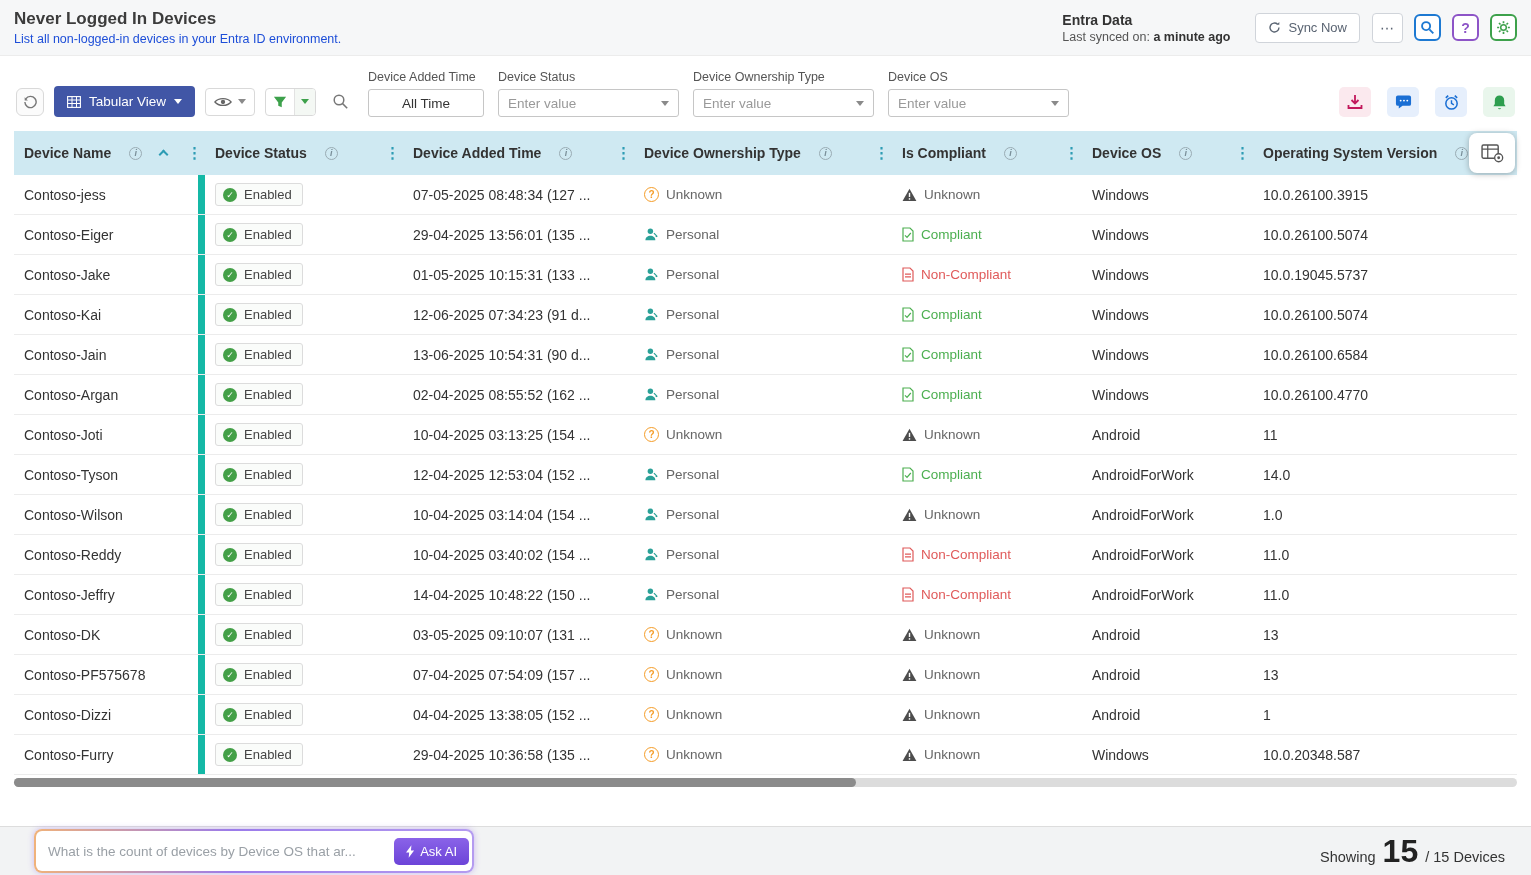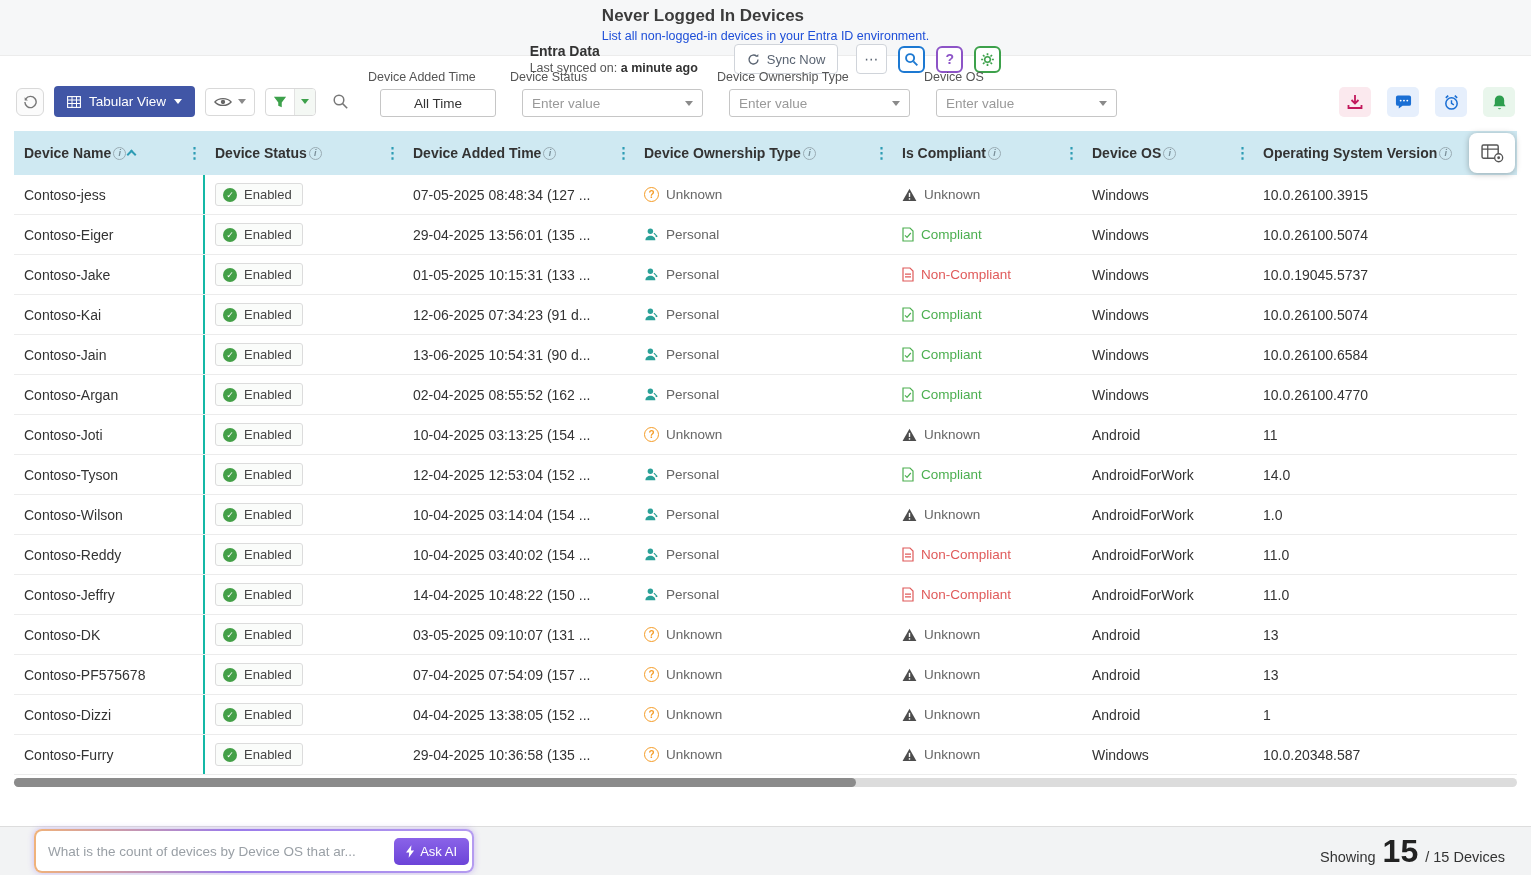--- a/index.html
+++ b/index.html
@@ -6,30 +6,30 @@
   html,body { width:1531px; height:875px; }
   body {
     font-family: "Liberation Sans", sans-serif;
     background:#fff; color:#333; overflow:hidden; position:relative;
   }
   .page { width:1531px; height:875px; position:relative; background:#fff; }
 
   
   .topbar {
     height:56px; background:#f6f7f8; border-bottom:1px solid #ececec;
-    display:flex; justify-content:space-between; align-items:center; padding:6px 14px;flex-direction:column;
+    display:flex; justify-content:space-between; align-items:center; padding:6px 14px;
   }
   .title { font-size:17px; font-weight:700; color:#3c3c3c; }
   .subtitle { font-size:12.5px; color:#1d4ed8; margin-top:3px; }
   .topbar-right { display:flex; align-items:center; gap:11px; }
-  .sync-info { margin-right:25px; }
+  .sync-info { margin-right:14px; }
   .ds-name { font-size:14px; font-weight:700; color:#333; }
   .ds-sync { font-size:12.5px; color:#555; margin-top:2px; }
   .ds-sync b { color:#333; }
-  .sync-group { display:flex; gap:18px;justify-content:space-between; }
+  .sync-group { display:flex; gap:12px;justify-content:space-between; }
   .btn-sync, .btn-more {
     height:30px; background:#fff; border:1px solid #d0d4da; border-radius:4px;
     color:#5a6472; font-size:13px; display:flex; align-items:center; gap:7px;
     padding:0 12px; cursor:pointer;
   }
   .btn-more { padding:0 7px; font-size:14px; letter-spacing:1px; }
   .iconbtn {
     width:27px; height:27px; border-radius:6px; background:#fff; cursor:pointer;
     display:flex; align-items:center; justify-content:center; font-weight:700; font-size:14px;
   }
@@ -61,53 +61,53 @@
   }
   .btn-filter .seg1 { padding:0 7px; display:flex; align-items:center; }
   .btn-filter .seg2 { padding:0 6px; border-left:1px solid #e2e2e2; background:#f4f8f4; height:100%; display:flex; align-items:center; }
   .btn-search { width:28px; height:28px; border:none; background:transparent; display:flex; align-items:center; justify-content:center; cursor:pointer; }
 
   .filter-group { display:flex; flex-direction:column; gap:5px; }
   .filter-label { font-size:12.5px; color:#555; }
   .select-box {
     height:28px; border:1px solid #c6c6c6; border-radius:3px; background:#fff;
     display:flex; align-items:center; justify-content:space-between;
-    padding:0 9px; font-size:13.5px; color:#333; cursor:pointer;margin-left:12px;
+    padding:0 9px; font-size:13.5px; color:#333; cursor:pointer;
   }
   .select-box.w-all { width:116px; justify-content:center; }
   .select-box.w-std { width:181px; }
   .ph { color:#999; }
 
   .tb-right { margin-left:auto; display:flex; gap:16px; align-items:center; }
   .tool-ic { width:32px; height:30px; border-radius:5px; border:none; display:flex; align-items:center; justify-content:center; cursor:pointer; }
   .tool-ic.dl    { background:#fbe9ee; }
   .tool-ic.chat  { background:#e6effc; }
   .tool-ic.alarm { background:#e6effc; }
   .tool-ic.bell  { background:#e9f6ec; }
 
   
   .table-area { margin:2px 14px 0; position:relative; }
   .thead { display:flex; background:#cfe9f2; height:44px; }
   .th {
-    position:relative; display:flex; align-items:center; gap:2px; padding:0 10px;
+    position:relative; display:flex; align-items:center; gap:18px; padding:0 10px;
     font-size:14px; font-weight:600; color:#333; cursor:pointer;
   }
   .c1{width:191px;} .c2{width:198px;} .c3{width:231px;} .c4{width:258px;}
   .c5{width:190px;} .c6{width:171px;} .c7{flex:1;}
   .kebab { position:absolute; right:3px; top:50%; transform:translateY(-50%); color:#2d9cb4; font-size:15px; font-weight:700; }
   .info-ic {
     width:13px; height:13px; border:1px solid #9aacb4; border-radius:50%; color:#7a8f99;
     font-size:9px; font-style:italic; font-weight:700; display:inline-flex;
     align-items:center; justify-content:center; flex:0 0 auto;
   }
   .sort-ic { width:7px; height:7px; border-left:2px solid #2d9cb4; border-top:2px solid #2d9cb4; transform:rotate(45deg); margin-top:3px; }
 
   .trow { display:flex; height:40px; border-bottom:1px solid #ececec; background:#fff; }
   .td { display:flex; align-items:center; gap:7px; padding:0 10px; font-size:14px; color:#333; height:100%; white-space:nowrap; overflow:hidden; }
-  .td.c1 { border-right:2px solid #14b8a6; }
+  .td.c1 { border-right:7px solid #14b8a6; }
   .pill {
     display:inline-flex; align-items:center; gap:7px; border:1px solid #dcdcdc;
     background:#fafcfa; border-radius:3px; padding:3px 10px 3px 7px; font-size:13px; color:#444;
   }
   .chk { width:14px; height:14px; border-radius:50%; background:#43a047; color:#fff; font-size:9px; display:flex; align-items:center; justify-content:center; }
   .td.own { color:#666; font-size:13.5px; }
   .q-ic {
     width:15px; height:15px; border-radius:50%; border:1.6px solid #f59d28; color:#f59d28;
     font-size:10px; font-weight:700; display:flex; align-items:center; justify-content:center; flex:0 0 auto;
   }

